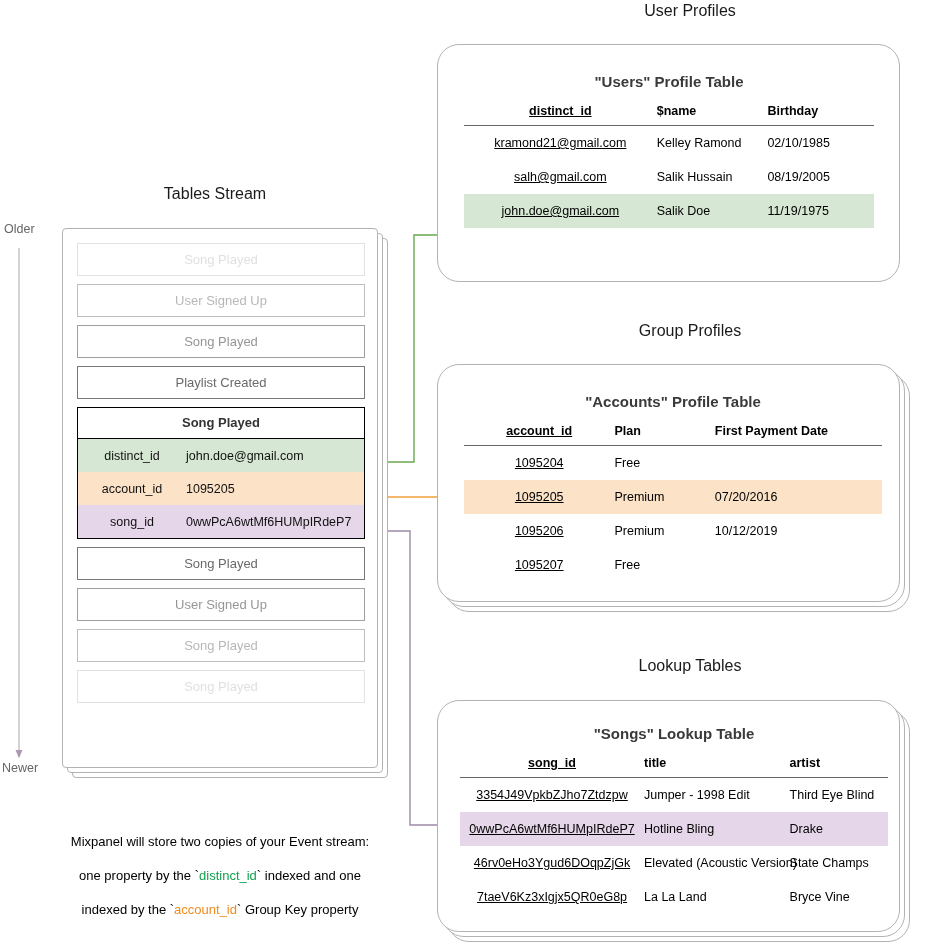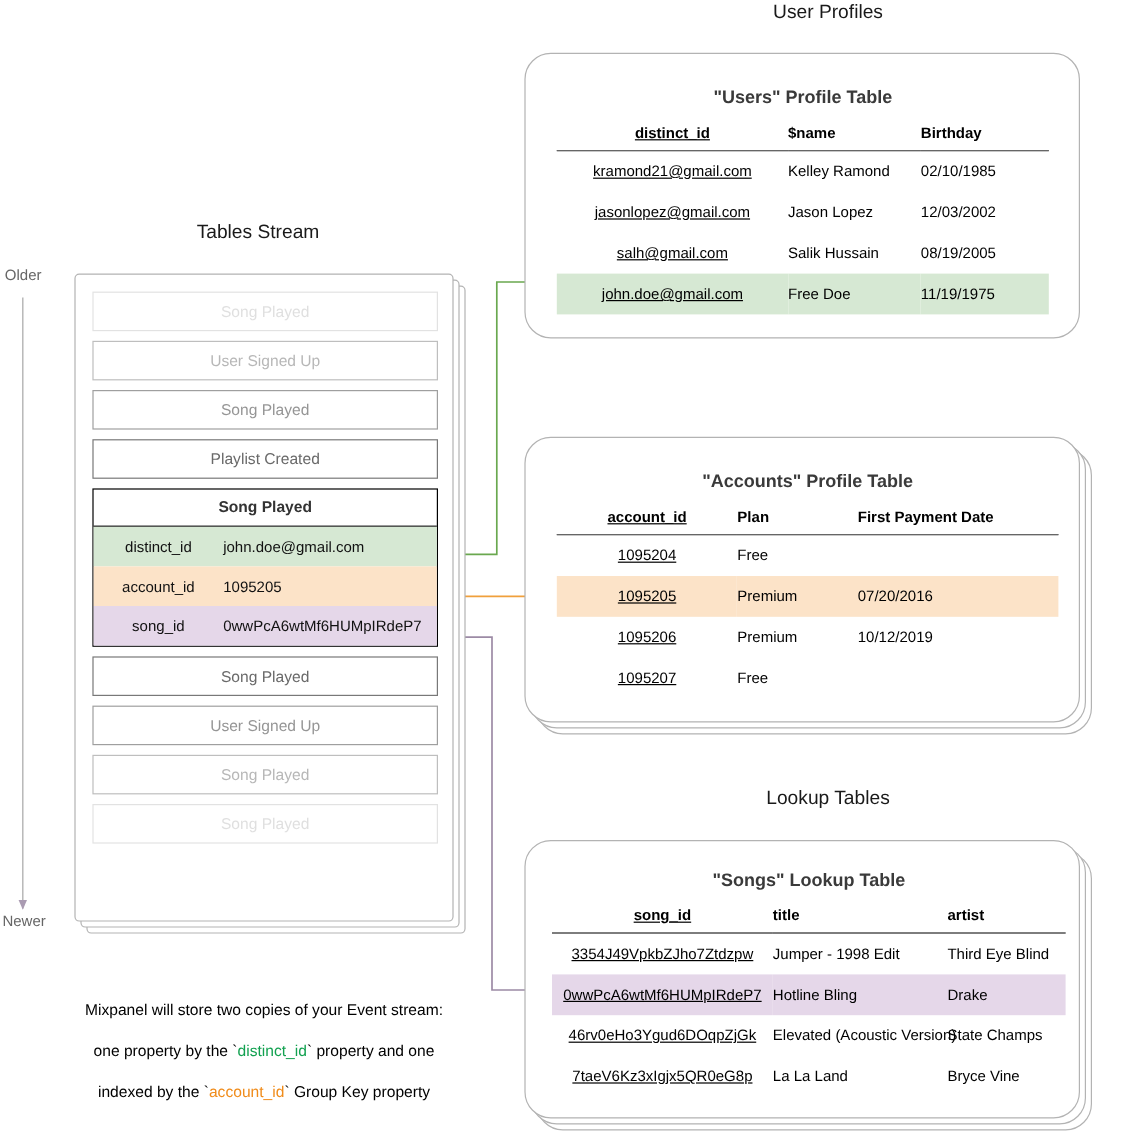--- a/index.html
+++ b/index.html
@@ -196,21 +196,21 @@
             <div class="ev-card f3">User Signed Up</div>
             <div class="ev-card f2">Song Played</div>
             <div class="ev-card f1">Song Played</div>
           </div>
       </div>
     </div>
   </div>
 
   <div class="caption" style="left:40px; top:816px; width:360px;">
     <span>Mixpanel will store two copies of your Event stream:</span><br>
-    <span>one property by the `</span><span class="green">distinct_id</span><span>` property and one</span><br>
+    <span>one property by the `</span><span class="green">distinct_id</span><span>` indexed and one</span><br>
     <span>indexed by the `</span><span class="orange">account_id</span><span>` Group Key property</span>
   </div>
 
   <div class="section-title" style="left:460px; top:2px; width:460px;">User Profiles</div>
 
   <div class="stack" style="left:437px; top:44px; width:470px; height:240px;">
     <div class="sheet s1" style="width:463px; height:238px;">
       <div class="tbl-card" style="left:26px; top:28px; width:410px;">
         <div class="tbl-title">"Users" Profile Table</div>
         <table class="dt" id="users-table">
@@ -221,40 +221,36 @@
                 <th style="width: 26%; margin-left: 28px;"><span>Birthday</span></th>
               </tr>
             </thead>
             <tbody>
               <tr class="">
                 <td class="keycol"><span>kramond21@gmail.com</span></td>
                 <td><span>Kelley Ramond</span></td>
                 <td><span>02/10/1985</span></td>
               </tr>
               <tr class="">
-                <td class="keycol"><span>jasonlopez@gmail.com</span></td>
-                <td><span>Jason Lopez</span></td>
-                <td><span>12/03/2002</span></td>
-              </tr>
-              <tr class="">
                 <td class="keycol"><span>salh@gmail.com</span></td>
                 <td><span>Salik Hussain</span></td>
                 <td><span>08/19/2005</span></td>
               </tr>
               <tr class="hl-green">
                 <td class="keycol"><span>john.doe@gmail.com</span></td>
-                <td><span>Free Doe</span></td>
+                <td><span>Salik Doe</span></td>
                 <td><span>11/19/1975</span></td>
               </tr>
             </tbody>
           </table>
       </div>
     </div>
   </div>
 
+  <div class="section-title" style="left:460px; top:322px; width:460px;">Group Profiles</div>
 
   <div class="stack" style="left:437px; top:364px; width:480px; height:256px;">
     <div class="sheet s3" style="width:463px; height:238px;"></div>
     <div class="sheet s2" style="width:463px; height:238px;"></div>
     <div class="sheet s1" style="width:463px; height:238px;">
       <div class="tbl-card" style="left:26px; top:28px; width:418px;">
         <div class="tbl-title">"Accounts" Profile Table</div>
         <table class="dt" id="accounts-table">
             <thead>
               <tr>

